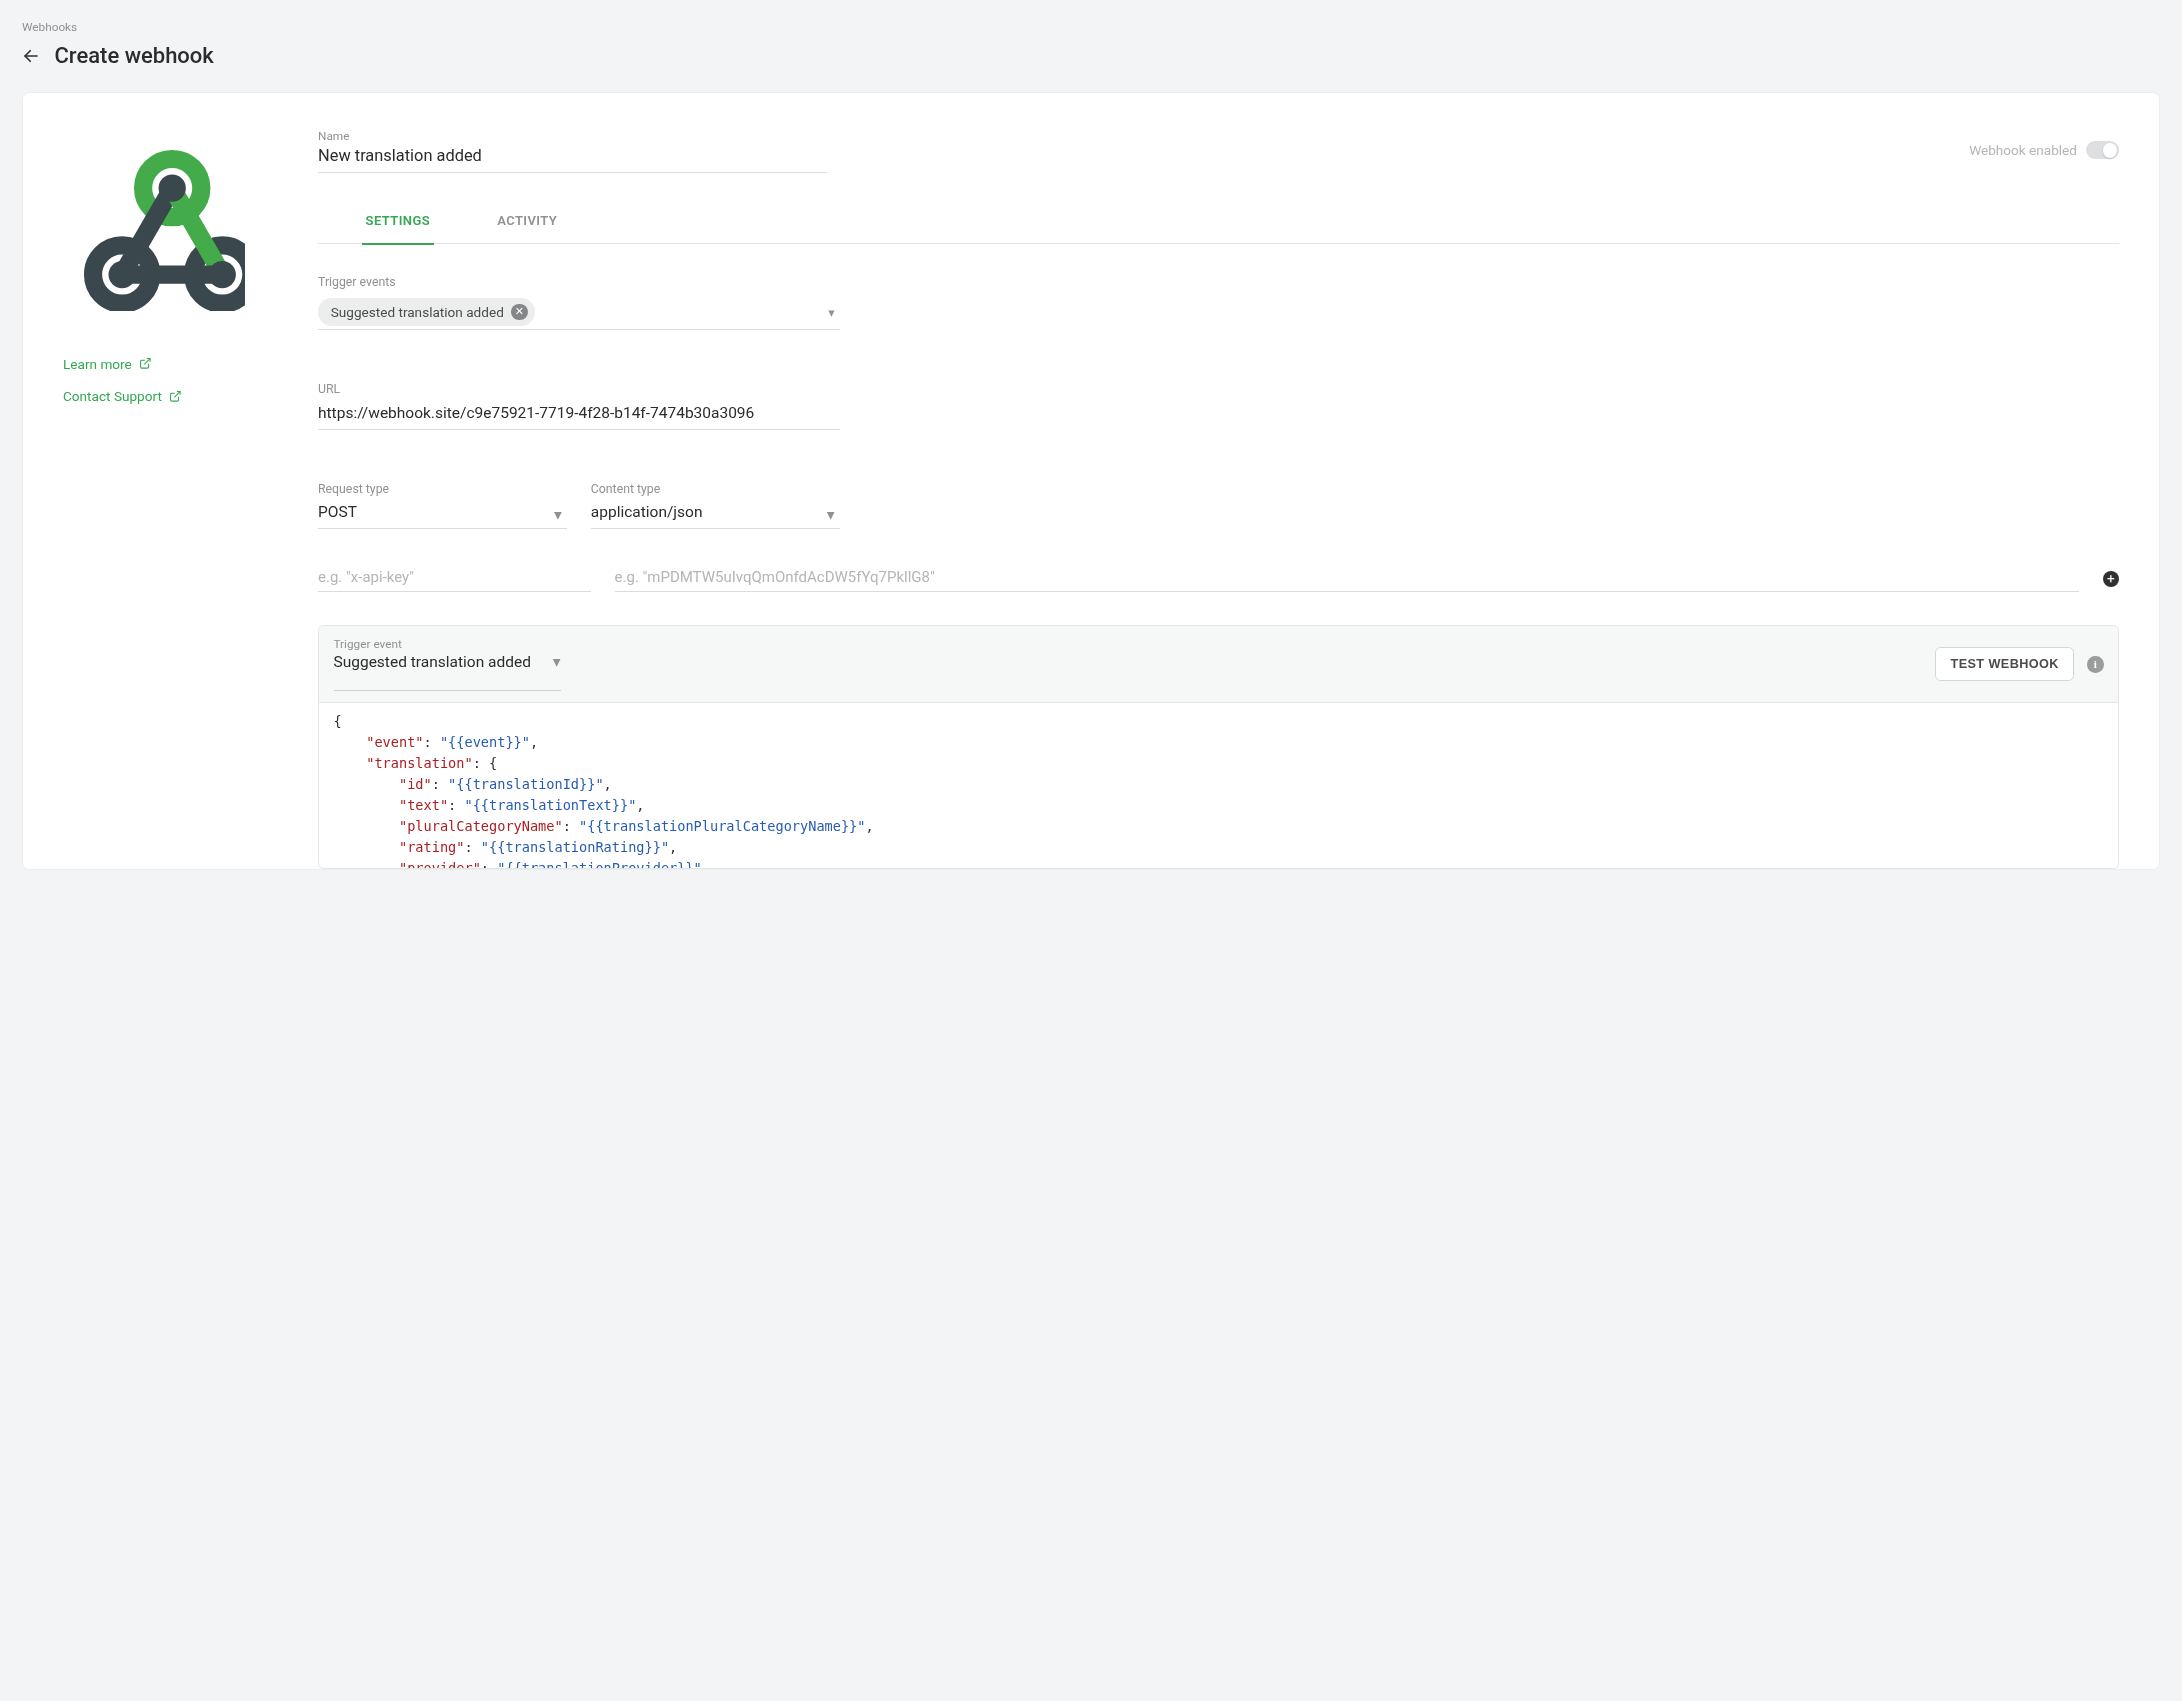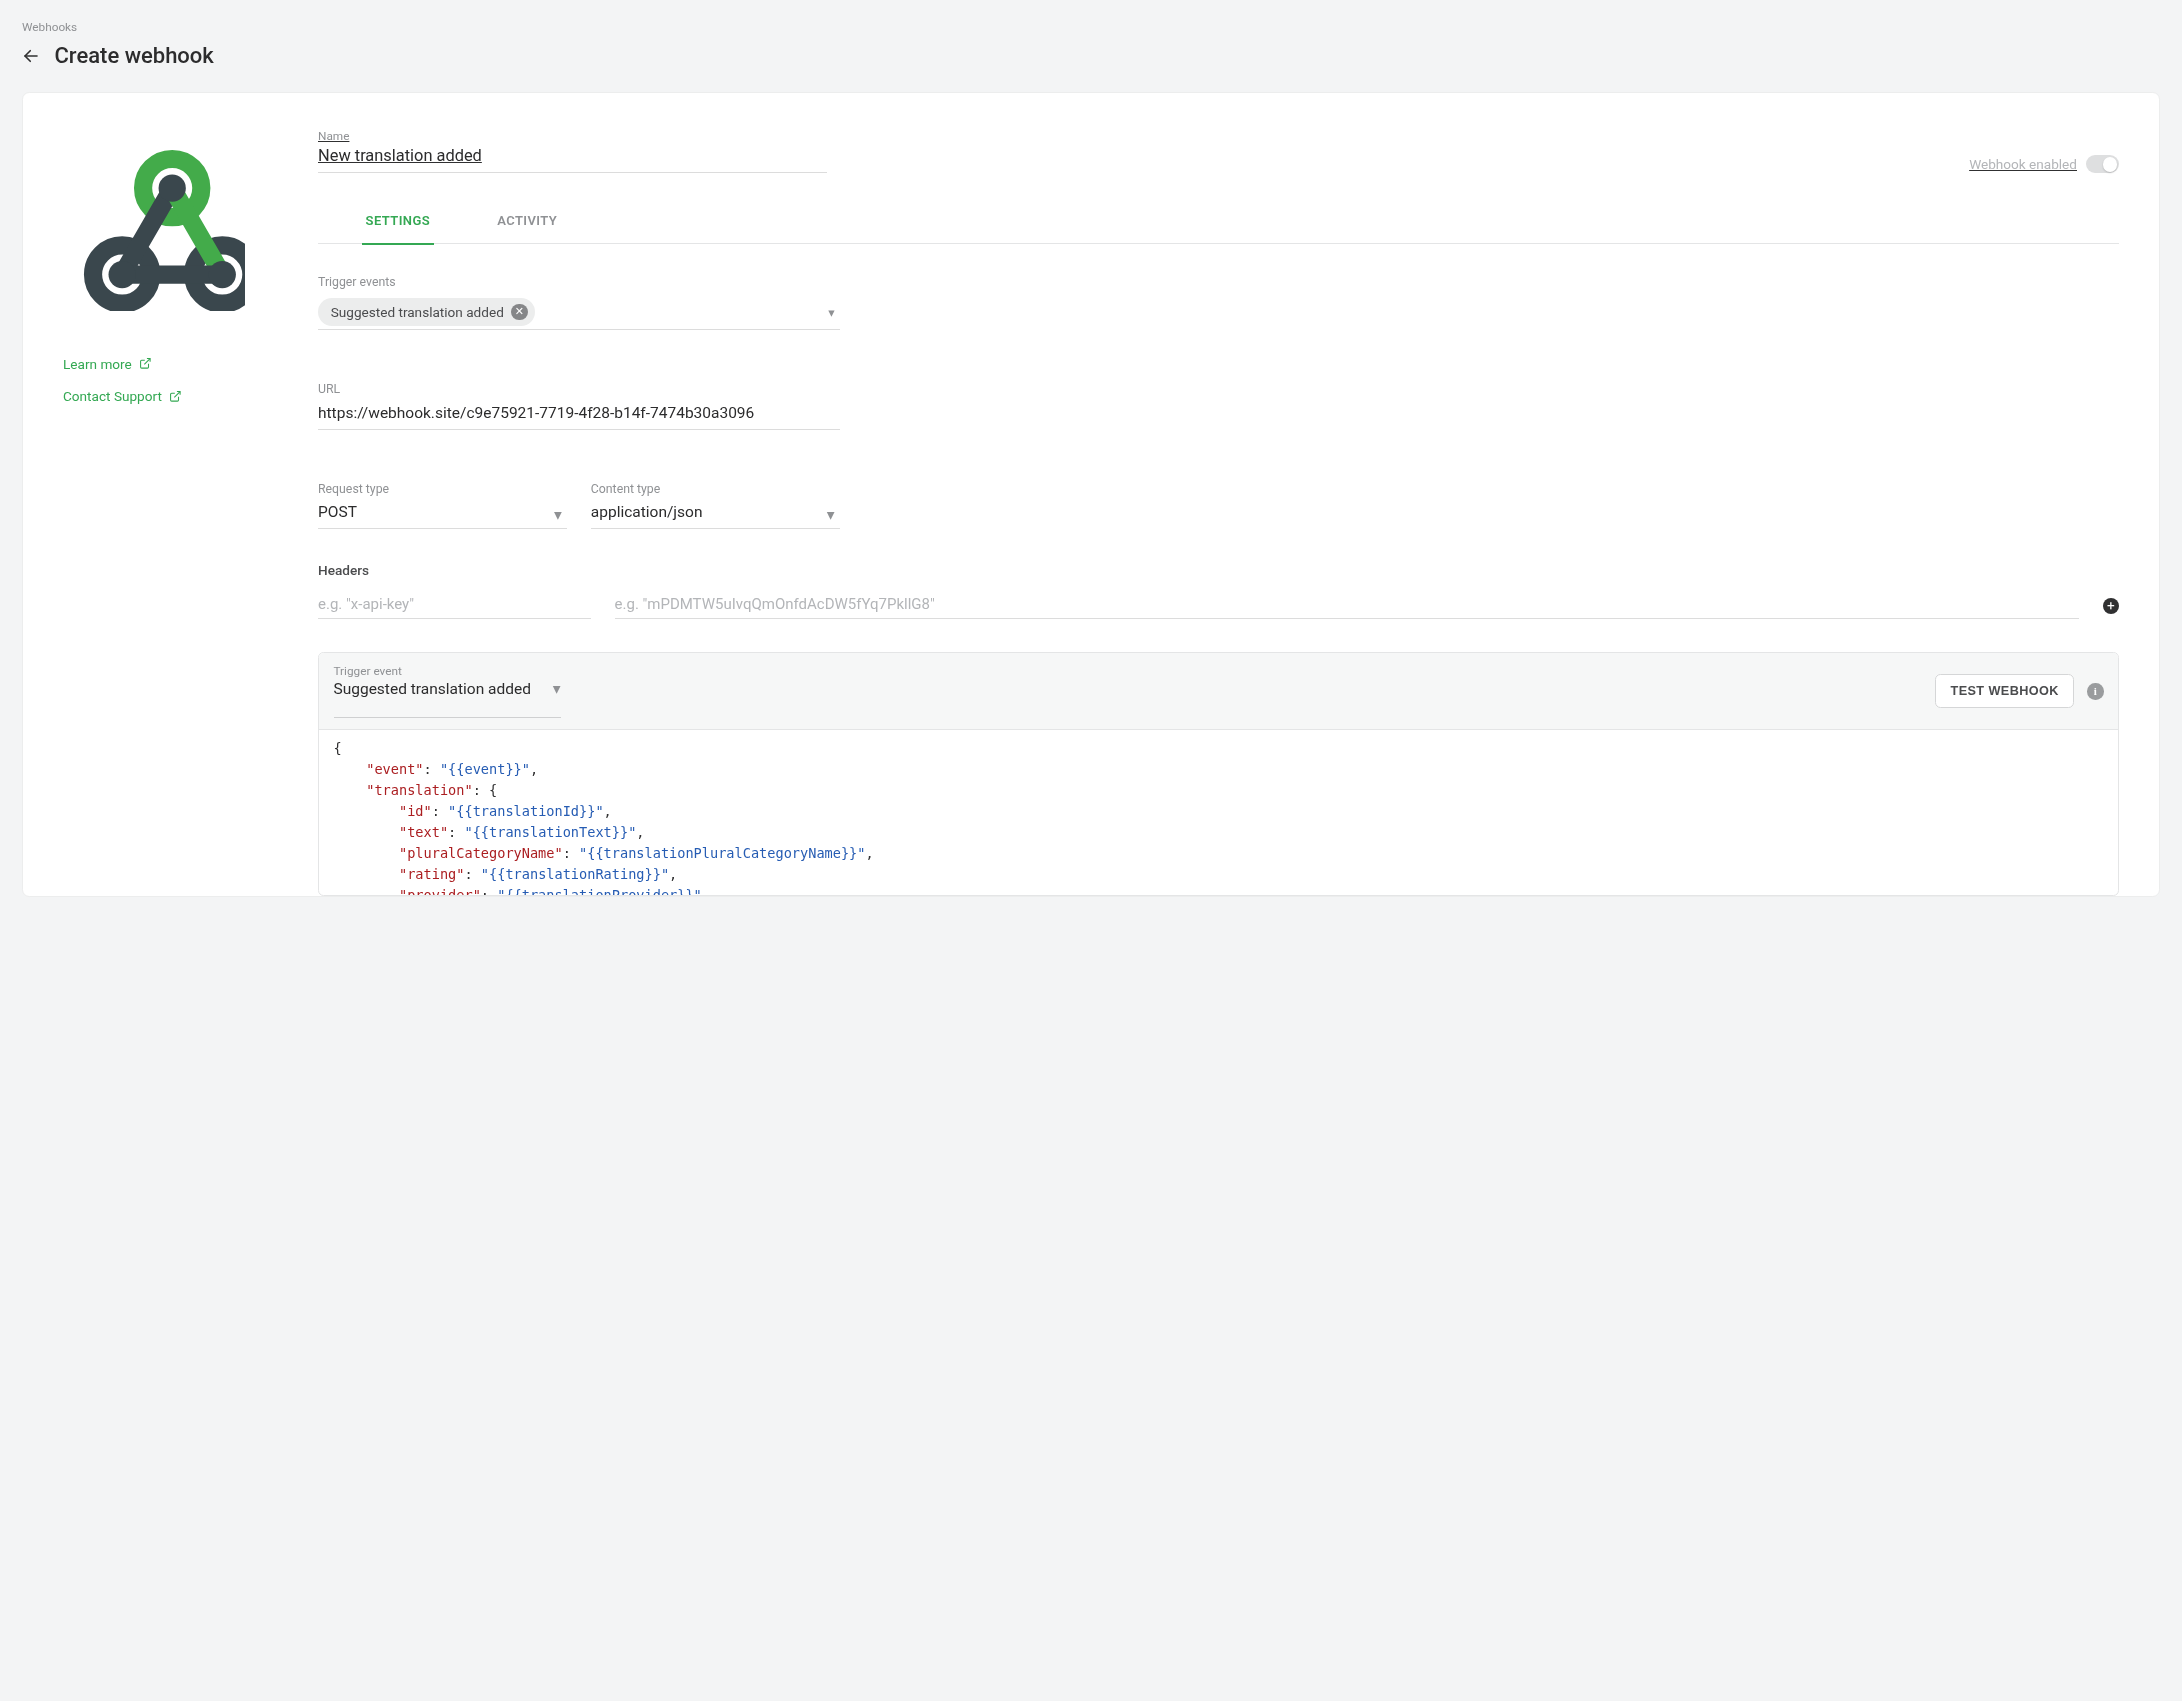--- a/index.html
+++ b/index.html
@@ -51,24 +51,23 @@
     color: #33a852;
     font-size: 13.6px;
     text-decoration: none;
     margin-bottom: 16.4px;
     cursor: pointer;
   }
   .side-link svg { flex-shrink:0; }
   .main { min-width: 0; }
   .name-row {
     display: flex;
-    align-items: flex-end;
+    align-items: flex-start;
     gap: 32px;
     margin-bottom: 40px;
-    text-decoration: underline;
   }
   .name-field { flex: 0 0 509px; }
   .name-field .label { font-size: 11.8px; color: #8f9194; margin-bottom: 3.6px; }
   .name-field .value {
     font-size: 16.4px;
     color: #2c2c2d;
     padding-bottom: 7.3px;
     border-bottom: 0.9px solid #dcdcdc;
   }
   .toggle-row {
@@ -298,21 +297,20 @@
         </div>
         <div>
           <div class="flabel">Content type</div>
           <div class="text-row">
             <span>application/json</span>
             <span class="dd-arrow">▾</span>
           </div>
         </div>
       </div>
 
-      <div class="payload-label">Headers</div>
       <div class="headers-row">
         <input class="hinput" placeholder="e.g. &quot;x-api-key&quot;" style="">
         <input class="hinput wide" placeholder="e.g. &quot;mPDMTW5uIvqQmOnfdAcDW5fYq7PkllG8&quot;" style="">
         <div class="add-circle">+</div>
       </div>
 
       <div class="payload-box">
         <div class="payload-head">
           <div class="trigger-sel">
             <span class="tl">Trigger event</span>

